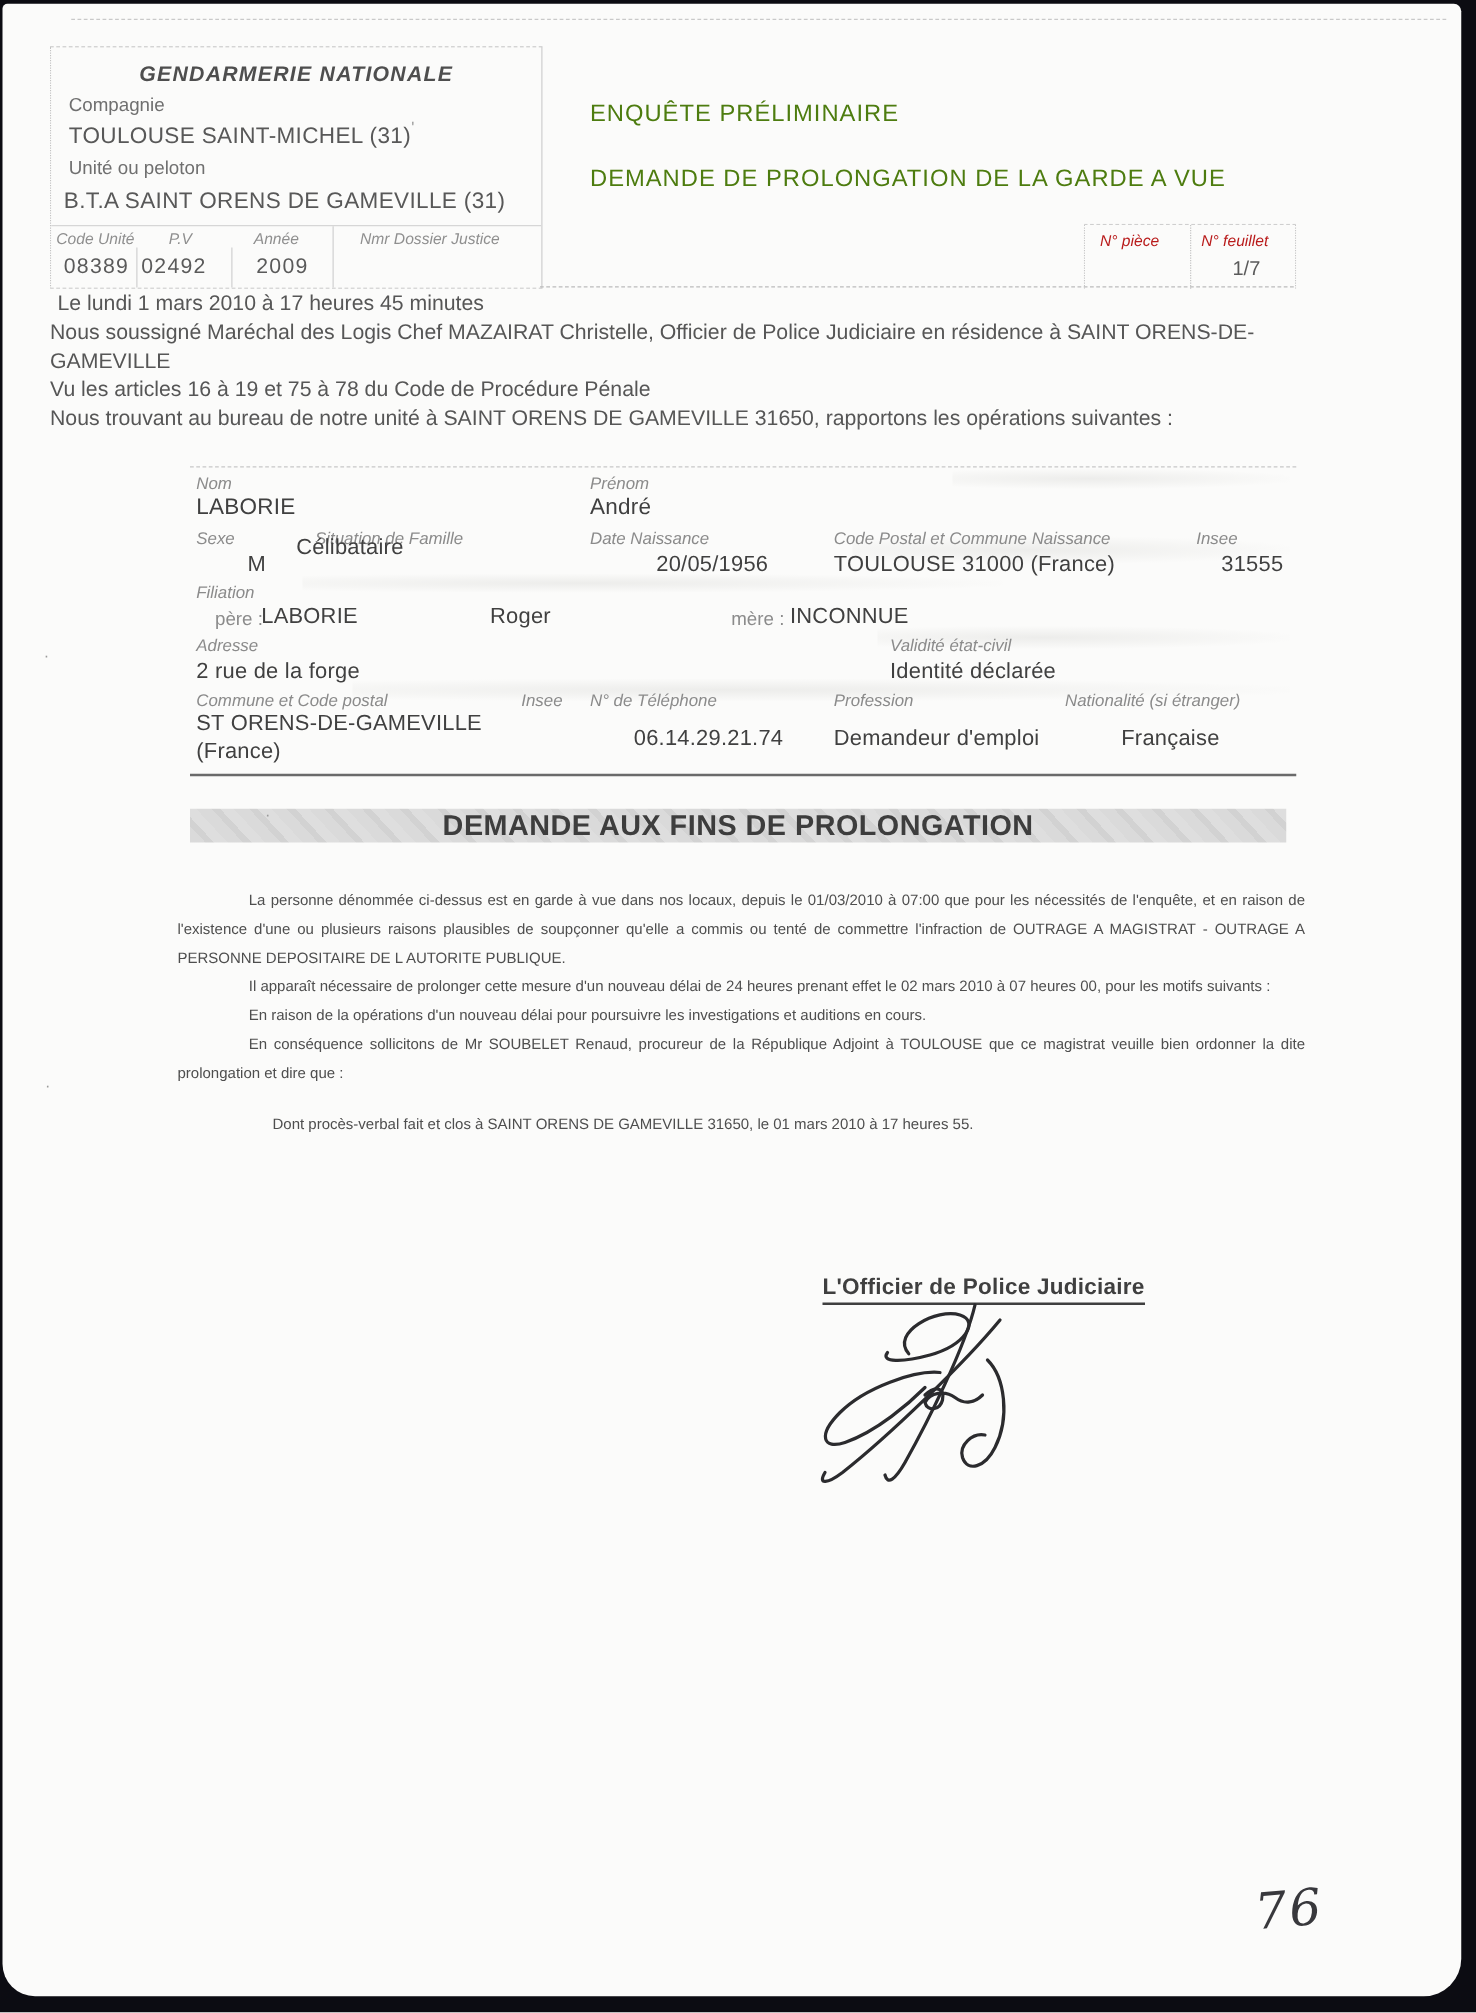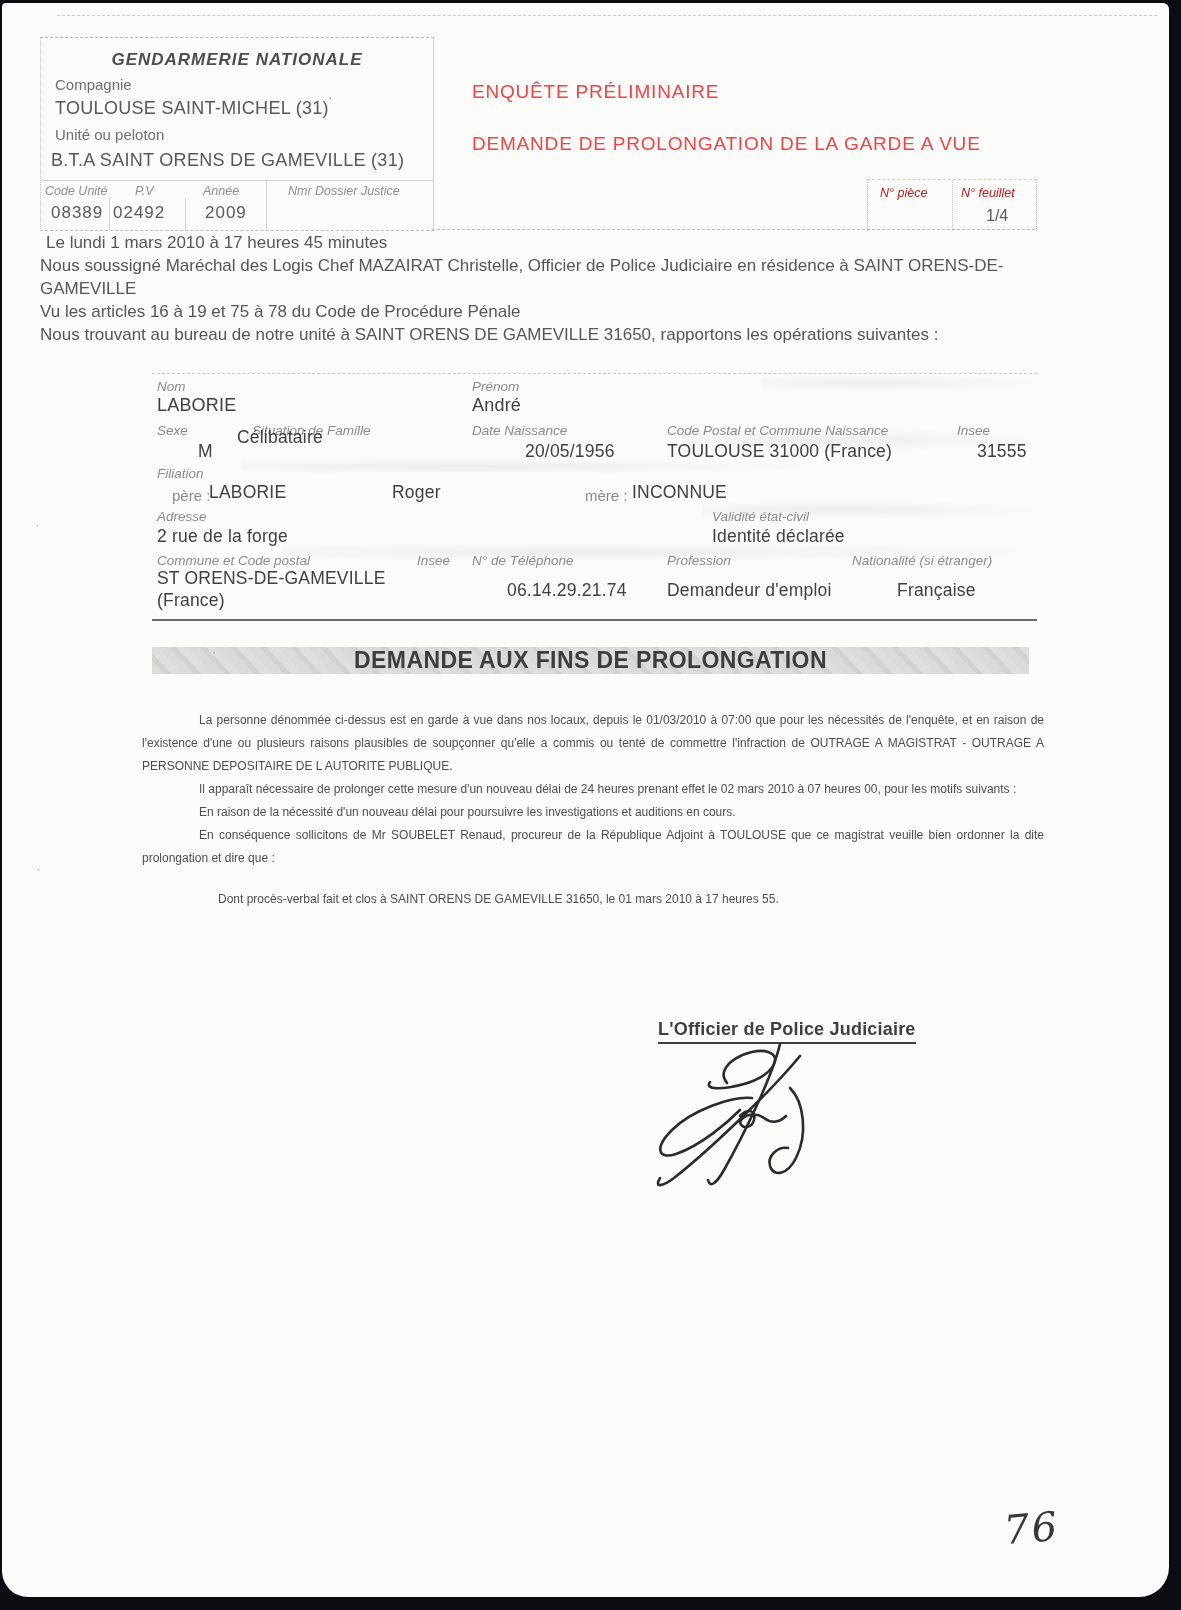--- a/index.html
+++ b/index.html
@@ -30,21 +30,21 @@
 
   
   .pbox{position:absolute;left:865px;top:176px;width:168px;height:51px;
         border-left:1px dotted #c6c6c6;border-right:1px dotted #c6c6c6;border-top:1px dashed #cfcfcf;}
   .pbox .mid{position:absolute;left:84px;top:0;height:100%;border-left:1px dotted #c6c6c6;}
   .plbl{position:absolute;top:6px;font-style:italic;font-size:12.5px;color:#b91c1c;}
   .pval{position:absolute;left:118px;top:27px;font-size:16px;color:#5a5a5a;}
   .dashline{position:absolute;left:430px;top:226px;width:603px;border-top:1px dashed #bcbcbc;}
 
   
-  .title{position:absolute;left:470px;font-size:19px;letter-spacing:.8px;color:#ef4444;}
+  .title{position:absolute;left:470px;font-size:19px;letter-spacing:.8px;color:#4d7c0f;}
 
   
   .intro{position:absolute;left:38px;top:228px;width:1002px;font-size:17px;line-height:23px;color:#565656;}
   .intro p{margin:0;}
 
   
   .idline-top{position:absolute;left:150px;top:370px;width:885px;border-top:1px dashed #c8c8c8;}
   .idline-bot{position:absolute;left:150px;top:616px;width:885px;border-top:2px solid #6a6a6a;}
   .ilbl{position:absolute;font-style:italic;font-size:13.5px;color:#8b8b8b;}
   .ival{position:absolute;font-size:17.5px;color:#404040;letter-spacing:.2px;}
@@ -103,21 +103,21 @@
       <div class="cval" style="left:164px;">2009</div>
       <div class="vdiv" style="left:68px;top:160px;height:32px;"></div>
       <div class="vdiv" style="left:144px;top:160px;height:32px;"></div>
       <div class="vdiv" style="left:225px;top:143px;height:49px;"></div>
     </div>
 
     <div class="pbox">
       <div class="mid"></div>
       <div class="plbl" style="left:12px;">N° pièce</div>
       <div class="plbl" style="left:93px;">N° feuillet</div>
-      <div class="pval">1/4</div>
+      <div class="pval">1/7</div>
     </div>
     <div class="dashline"></div>
 
     <div class="title nw" style="top:78px;">ENQUÊTE PRÉLIMINAIRE</div>
     <div class="title nw" style="top:130px;">DEMANDE DE PROLONGATION DE LA GARDE A VUE</div>
 
     <div class="intro">
       <p style="padding-left:6px;">Le lundi 1 mars 2010 à 17 heures 45 minutes</p>
       <p>Nous soussigné Maréchal des Logis Chef MAZAIRAT Christelle, Officier de Police Judiciaire en résidence à SAINT ORENS-DE-GAMEVILLE</p>
       <p>Vu les articles 16 à 19 et 75 à 78 du Code de Procédure Pénale</p>
@@ -168,21 +168,21 @@
     <div class="idline-bot"></div>
 
     <div class="band">
       <span>DEMANDE AUX FINS DE PROLONGATION</span>
     </div>
     <span class="dotmark" style="left:210px;top:641px;">·</span>
 
     <div class="body">
       <p>La personne dénommée ci-dessus est en garde à vue dans nos locaux, depuis le 01/03/2010 à 07:00 que pour les nécessités de l'enquête, et en raison de l'existence d'une ou plusieurs raisons plausibles de soupçonner qu'elle a commis ou tenté de commettre l'infraction de OUTRAGE A MAGISTRAT - OUTRAGE A PERSONNE DEPOSITAIRE DE L AUTORITE PUBLIQUE.</p>
       <p>Il apparaît nécessaire de prolonger cette mesure d'un nouveau délai de 24 heures prenant effet le 02 mars 2010 à 07 heures 00, pour les motifs suivants :</p>
-      <p>En raison de la nécessité d'un nouveau délai pour poursuivre les investigations et auditions en cours.</p>
+      <p>En raison de la opérations d'un nouveau délai pour poursuivre les investigations et auditions en cours.</p>
       <p>En conséquence sollicitons de Mr SOUBELET Renaud, procureur de la République Adjoint à TOULOUSE que ce magistrat veuille bien ordonner la dite prolongation et dire que :</p>
       <p class="last">Dont procès-verbal fait et clos à SAINT ORENS DE GAMEVILLE 31650, le 01 mars 2010 à 17 heures 55.</p>
     </div>
 
     <div class="officer nw">L'Officier de Police Judiciaire</div>
 
     <div class="signature">
       <svg width="230" height="160" viewBox="0 0 230 160" fill="none">
         <g stroke="#2b2b2e" stroke-width="2.6" stroke-linecap="round" fill="none">
           <path d="M95,45 C80,28 118,8 136,14 C152,19 140,38 112,46 C90,52 72,52 78,44"></path>

